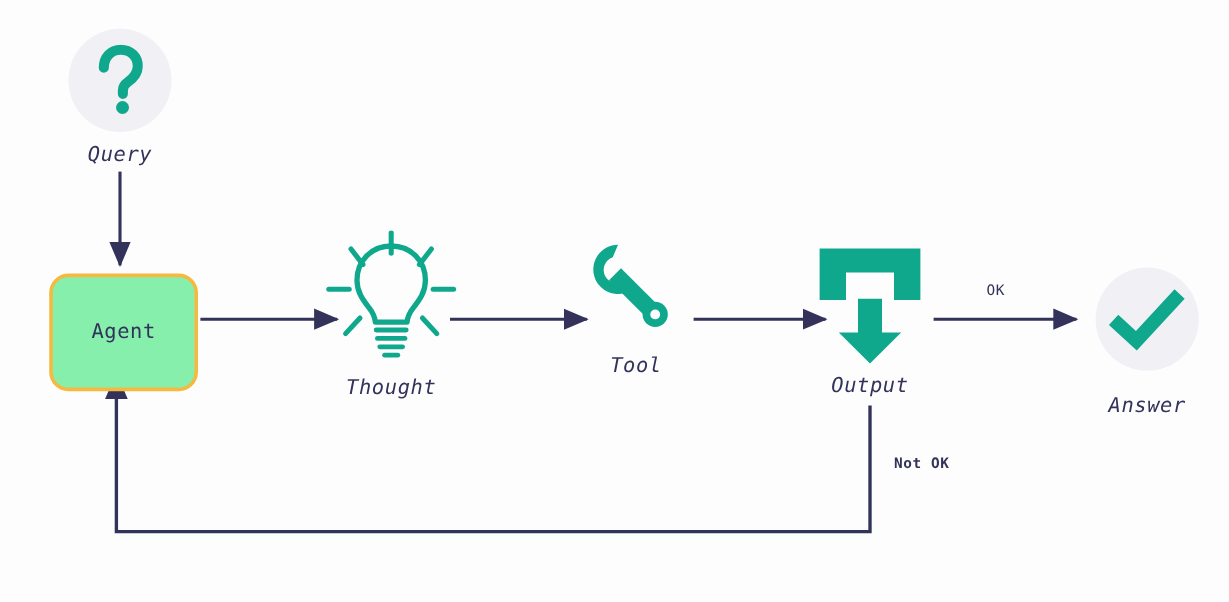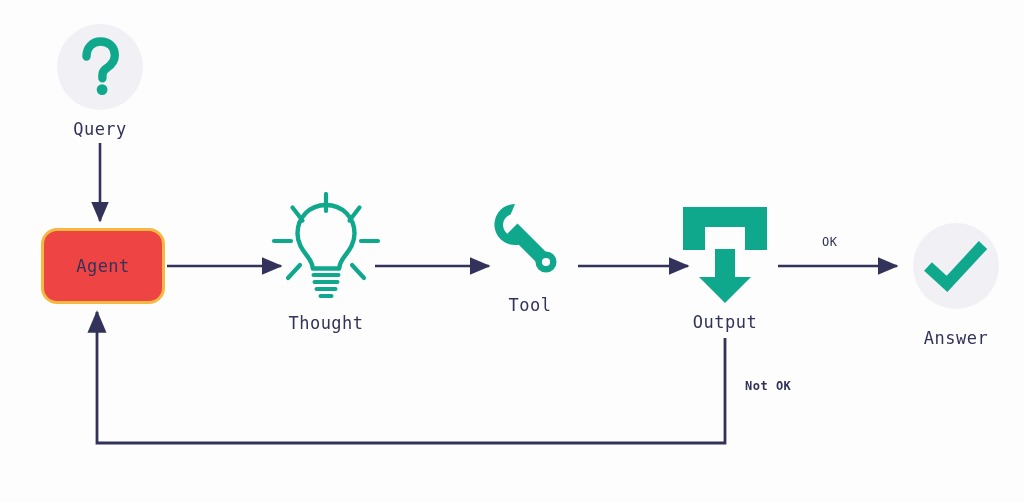--- a/index.html
+++ b/index.html
@@ -19,20 +19,21 @@
     left: 0;
     top: 0;
     width: 1024px;
     height: 502px;
   }
   .node {
     position: absolute;
     display: flex;
     flex-direction: column;
     align-items: center;
+    font-style: italic;
   }
   .node-label {
     font-family: "DejaVu Sans Mono", "Liberation Mono", monospace;
     font-size: 17px;
     color: #32325a;
     letter-spacing: 0.5px;
     white-space: nowrap;
     line-height: 1;
   }
   .circle-badge {
@@ -42,25 +43,25 @@
     background: #f1f0f5;
     display: flex;
     align-items: center;
     justify-content: center;
   }
   .agent-box {
     position: absolute;
     left: 41px;
     top: 228px;
     width: 124px;
-    height: 76px;
+    height: 98px;
     box-sizing: border-box;
     border: 3px solid #f5b942;
     border-radius: 16px;
-    background: #ef4444;
+    background: #86efac;
     display: flex;
     align-items: center;
     justify-content: center;
   }
   .agent-box .node-label {
     font-size: 17px;
   }
   .edge-label {
     position: absolute;
     font-family: "DejaVu Sans Mono", "Liberation Mono", monospace;

